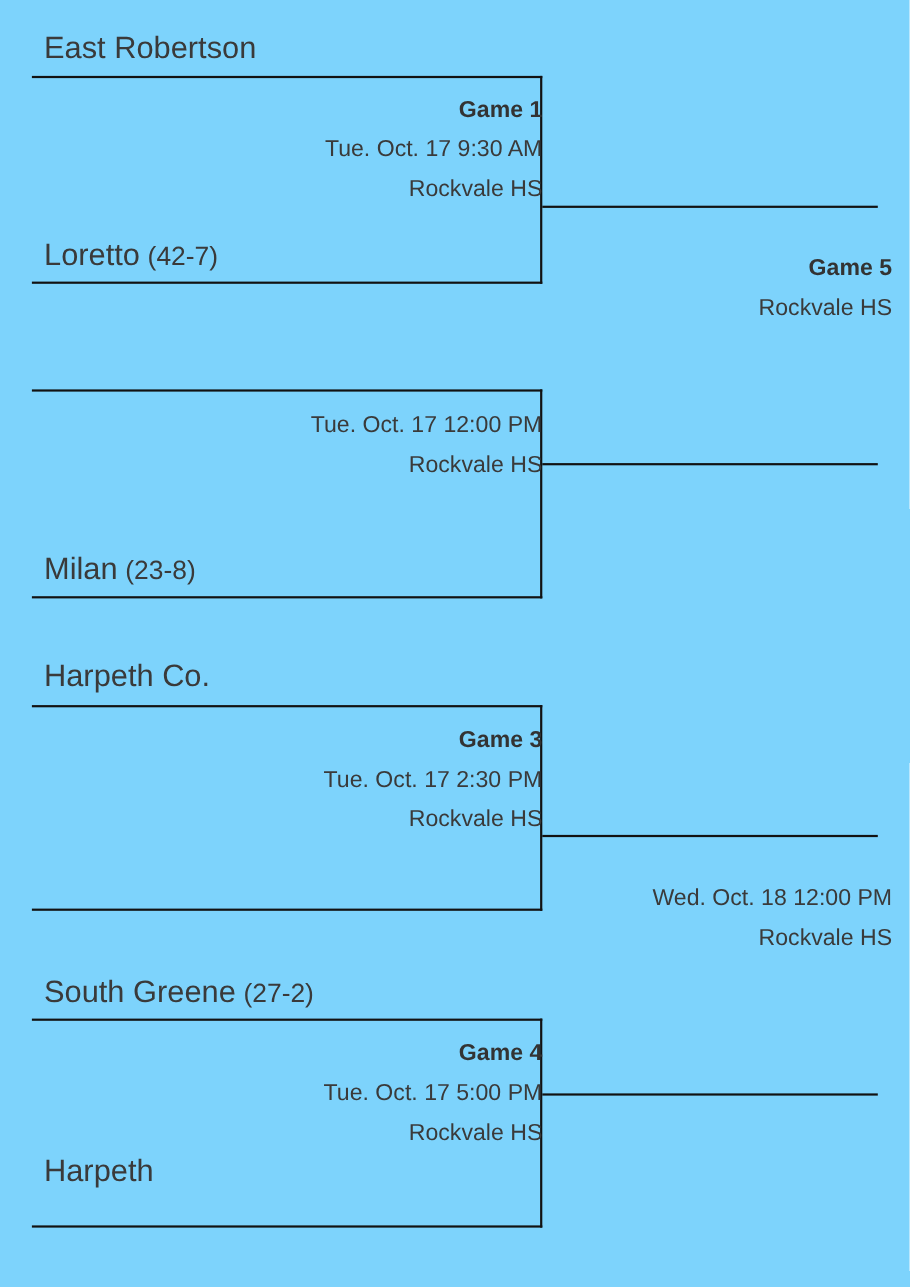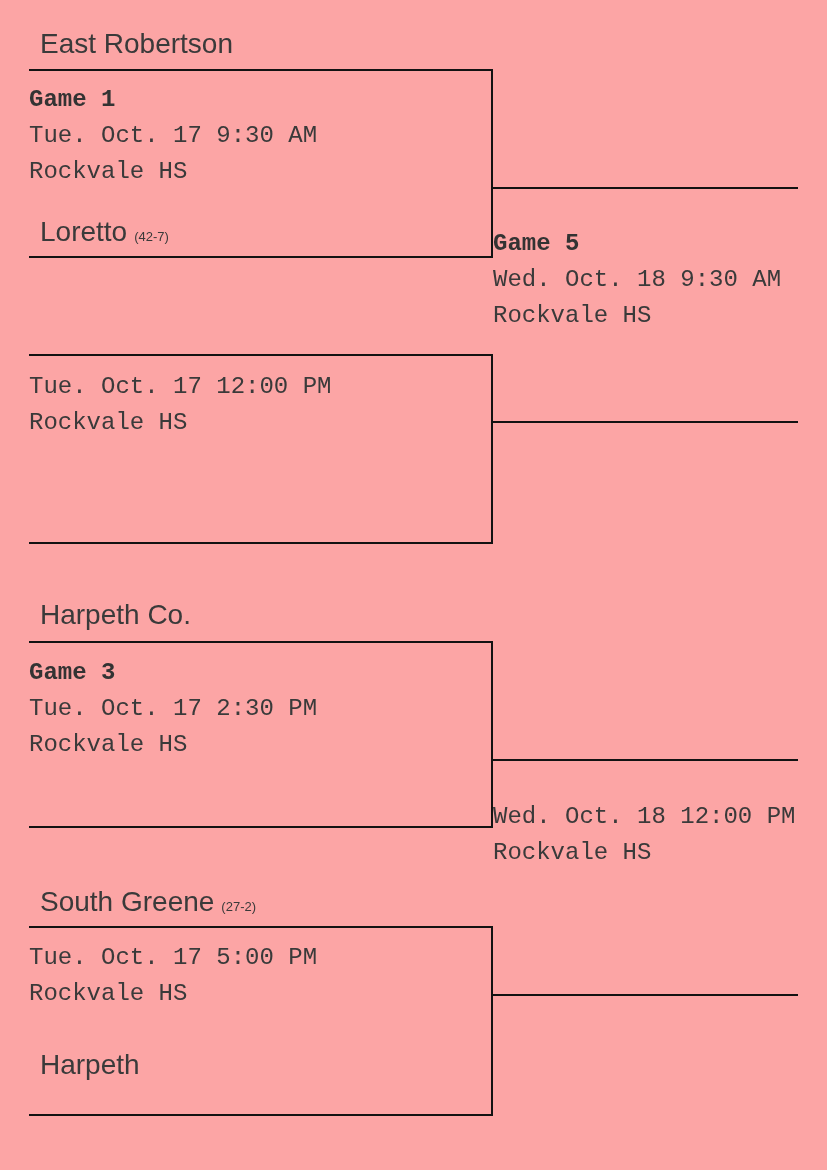--- a/index.html
+++ b/index.html
@@ -4,51 +4,50 @@
 <style>
   html, body {
     margin: 0;
     padding: 0;
     background: #ffffff;
   }
   .bracket {
     position: relative;
     width: 827px;
     height: 1170px;
-    background: #fca5a5;
+    background: #7dd3fc;
     font-family: "Liberation Sans", sans-serif;
     color: #3a3a3a;
     overflow: hidden;
   }
   .line {
     position: absolute;
     background: #121212;
   }
   .line.h { height: 2px; }
   .line.v { width: 2px; }
   .team {
     position: absolute;
     left: 40px;
     line-height: 34px;
     font-size: 28px;
     white-space: nowrap;
     color: #3a3a3a;
   }
   .team .rec {
-    font-size: 13px;
+    font-size: 24px;
     margin-left: 7px;
     text-align: right;
   }
   .gameinfo {
     position: absolute;
-    text-align: left;
-    font-size: 24px;
+    text-align: right;
+    font-size: 21px;
     line-height: 36px;
     color: #3a3a3a;
-    font-family: Liberation Mono, monospace;
   }
   .gameinfo .glabel {
     font-weight: bold;
     color: #333333;
   }
   .r1 { left: 29px; width: 464px; }
   .r2 { left: 493px; width: 318px; }
 </style>
 </head>
 <body>
@@ -66,31 +65,33 @@
     <div>Tue. Oct. 17 9:30 AM</div>
     <div>Rockvale HS</div>
   </div>
   <div class="team" style="top:215px">
     <span class="tname">Loretto</span><span class="rec">(42-7)</span>
   </div>
 
   <div class="line h" style="left:493px;top:187px;width:305px"></div>
   <div class="gameinfo r2" style="top:226px">
     <div class="glabel">Game 5</div>
-    <div>Wed. Oct. 18 9:30 AM</div>
     <div>Rockvale HS</div>
   </div>
   <div class="line h" style="left:493px;top:421px;width:305px"></div>
 
   <div class="line h" style="left:29px;top:354px;width:464px"></div>
   <div class="line v" style="left:491px;top:354px;height:190px"></div>
   <div class="line h" style="left:29px;top:542px;width:464px"></div>
   <div class="gameinfo r1" style="top:369px">
     <div>Tue. Oct. 17 12:00 PM</div>
     <div>Rockvale HS</div>
+  </div>
+  <div class="team" style="top:500px">
+    <span class="tname">Milan</span><span class="rec">(23-8)</span>
   </div>
 
   <div class="team" style="top:598px">
     <span class="tname">Harpeth Co.</span><span class="rec"></span>
   </div>
   <div class="line h" style="left:29px;top:641px;width:464px"></div>
   <div class="line v" style="left:491px;top:641px;height:187px"></div>
   <div class="line h" style="left:29px;top:826px;width:464px"></div>
   <div class="gameinfo r1" style="top:655px">
     <div class="glabel">Game 3</div>
@@ -105,20 +106,21 @@
   </div>
   <div class="line h" style="left:493px;top:994px;width:305px"></div>
 
   <div class="team" style="top:885px">
     <span class="tname">South Greene</span><span class="rec">(27-2)</span>
   </div>
   <div class="line h" style="left:29px;top:926px;width:464px"></div>
   <div class="line v" style="left:491px;top:926px;height:190px"></div>
   <div class="line h" style="left:29px;top:1114px;width:464px"></div>
   <div class="gameinfo r1" style="top:940px">
+    <div class="glabel">Game 4</div>
     <div>Tue. Oct. 17 5:00 PM</div>
     <div>Rockvale HS</div>
   </div>
   <div class="team" style="top:1048px">
     <span class="tname">Harpeth</span><span class="rec"></span>
   </div>
 
 </div>
 
 </body></html>

